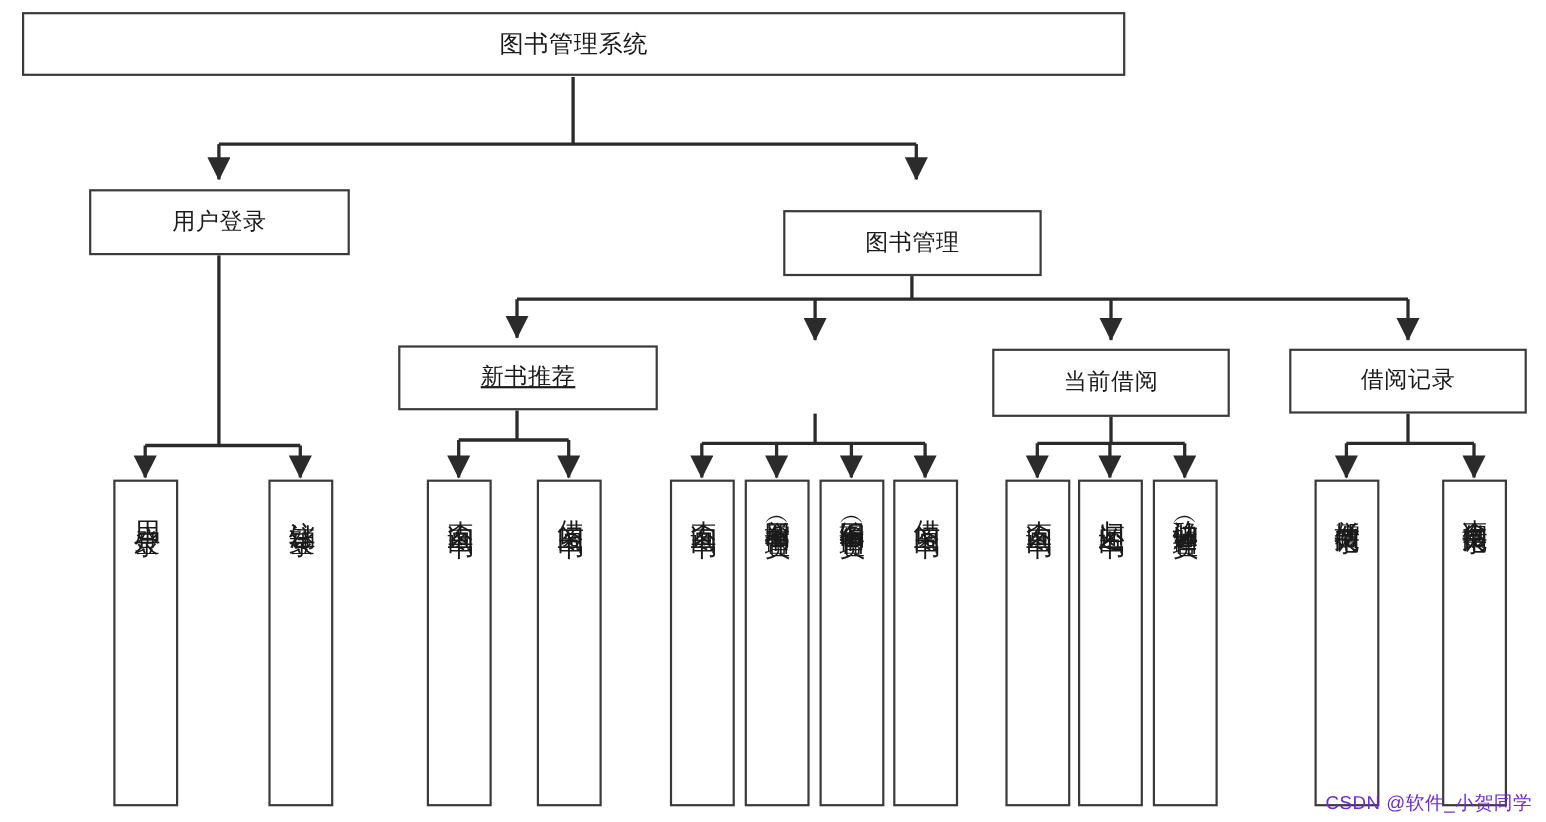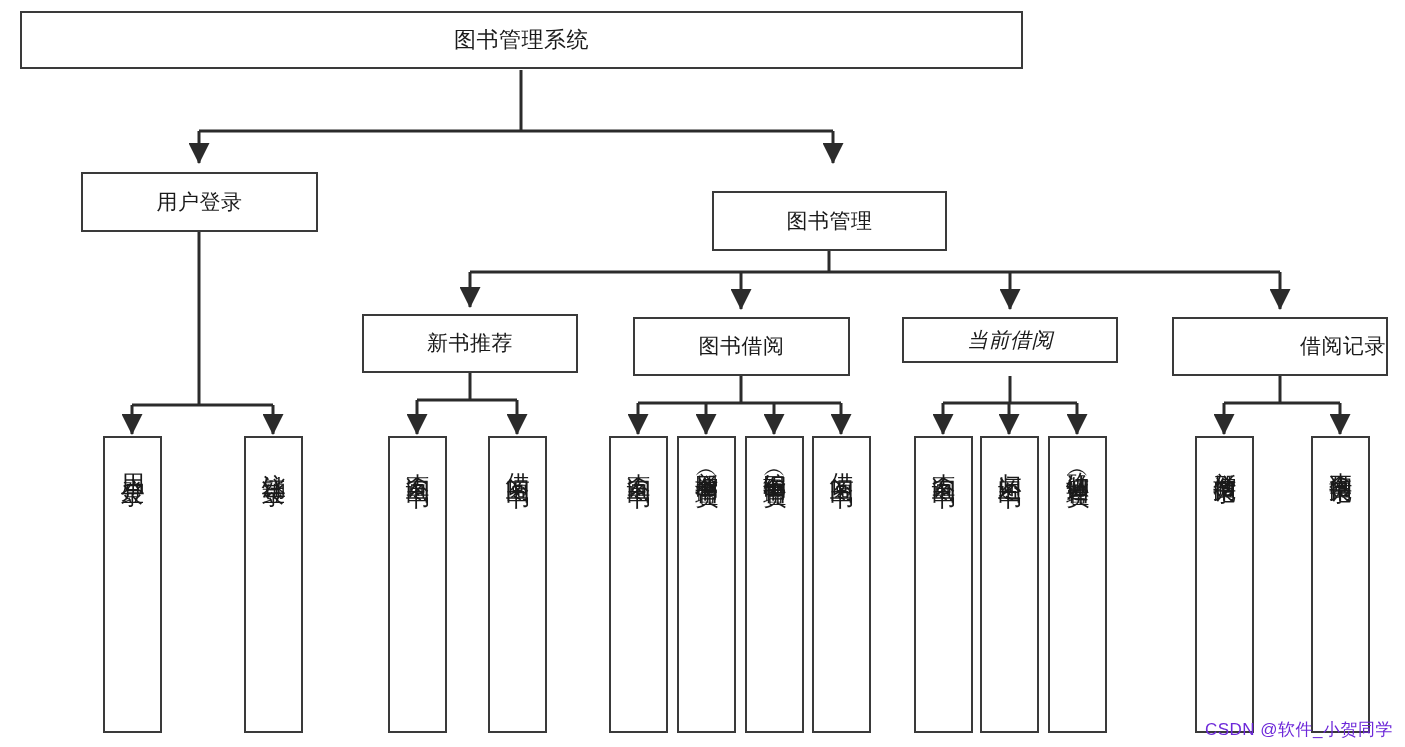--- a/index.html
+++ b/index.html
@@ -133,30 +133,27 @@
     <span class="label">图书管理系统</span>
   </div>
 
   <div class="node horiz" style="left:81px; top:172px; width:237px; height:60px;">
     <span class="label">用户登录</span>
   </div>
   <div class="node horiz" style="left:712px; top:172px; width:235px; height:60px;margin-top:19px;">
     <span class="label">图书管理</span>
   </div>
 
-  <div class="node horiz" style="left:362px; top:314px; width:216px; height:59px;">
+  <div class="node horiz" style="left:362px; top:314px; width:236px; height:59px;text-decoration:underline;">
     <span class="label">新书推荐</span>
   </div>
-  <div class="node horiz" style="left:633px; top:317px; width:217px; height:59px;">
-    <span class="label">图书借阅</span>
-  </div>
-  <div class="node horiz" style="left:902px; top:317px; width:216px; height:46px;font-style:italic;">
+  <div class="node horiz" style="left:902px; top:317px; width:216px; height:62px;">
     <span class="label">当前借阅</span>
   </div>
-  <div class="node horiz" style="left:1172px; top:317px; width:216px; height:59px;justify-content:flex-end;">
+  <div class="node horiz" style="left:1172px; top:317px; width:216px; height:59px;">
     <span class="label">借阅记录</span>
   </div>
 
   <div class="node vert" style="left:103px; top:436px; width:59px; height:297px;">
     <span class="label">用户登录</span>
   </div>
   <div class="node vert" style="left:244px; top:436px; width:59px; height:297px;">
     <span class="label">注销登录</span>
   </div>
 

